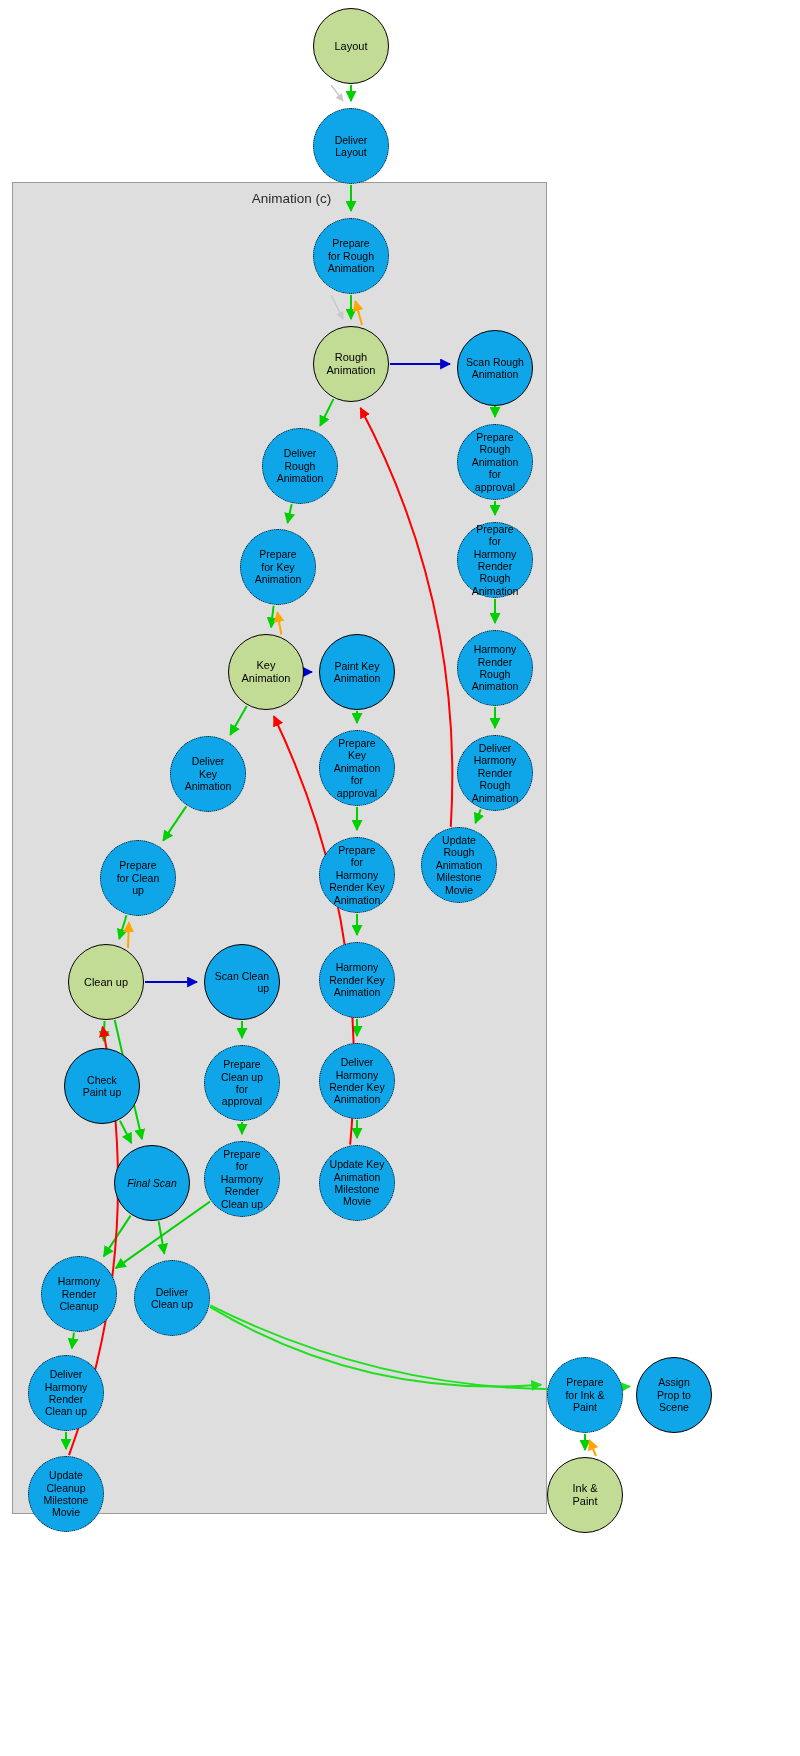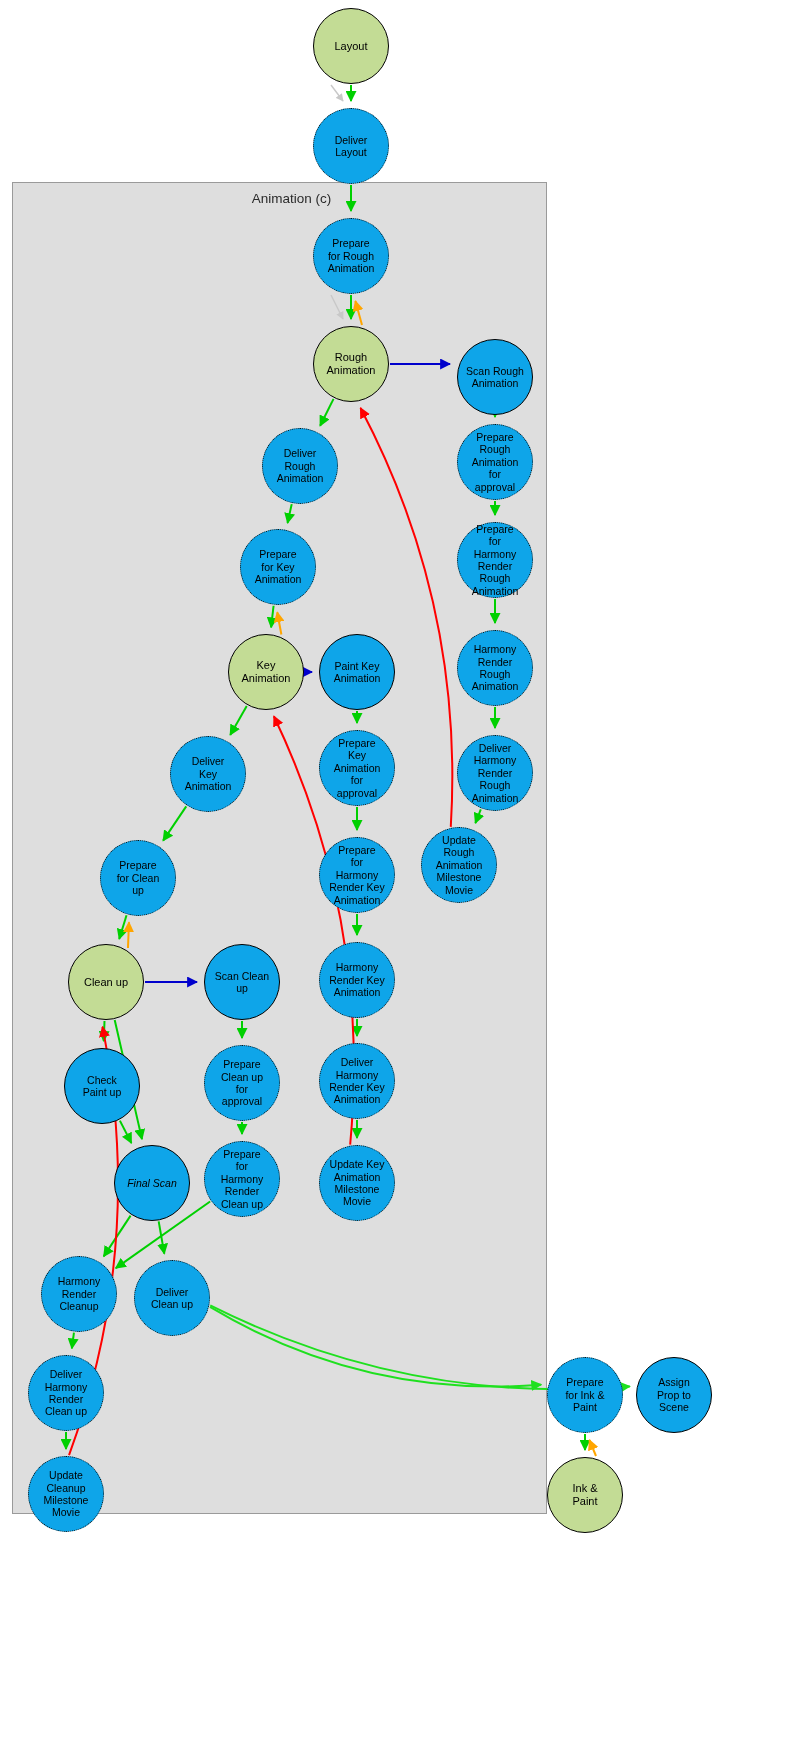--- a/index.html
+++ b/index.html
@@ -102,21 +102,21 @@
       </div>
       <div class="node n-dotted" style="left: 313px; top: 218px; width: 76px; height: 76px;">
         <span class="lbl">Prepare
 for Rough
 Animation</span>
       </div>
       <div class="node n-green hl" style="left: 313px; top: 326px; width: 76px; height: 76px;">
         <span class="lbl">Rough
 Animation</span>
       </div>
-      <div class="node n-solid" style="left: 457px; top: 339px; width: 76px; height: 76px; justify-content: center;">
+      <div class="node n-solid" style="left: 457px; top: 330px; width: 76px; height: 76px; justify-content: center;">
         <span class="lbl">Scan Rough
 Animation</span>
       </div>
       <div class="node n-dotted" style="left: 262px; top: 428px; width: 76px; height: 76px;">
         <span class="lbl">Deliver
 Rough
 Animation</span>
       </div>
       <div class="node n-dotted" style="left: 457px; top: 424px; width: 76px; height: 76px;">
         <span class="lbl">Prepare
@@ -191,21 +191,21 @@
 Movie</span>
       </div>
       <div class="node n-dotted" style="left: 319px; top: 942px; width: 76px; height: 76px;">
         <span class="lbl">Harmony
 Render Key
 Animation</span>
       </div>
       <div class="node n-green hl" style="left: 68px; top: 944px; width: 76px; height: 76px;">
         <span class="lbl">Clean up</span>
       </div>
-      <div class="node n-solid" style="left: 204px; top: 944px; width: 76px; height: 76px;">
+      <div class="node n-solid" style="left: 204px; top: 944px; width: 76px; height: 76px; text-align: right;">
         <span class="lbl">Scan Clean
 up</span>
       </div>
       <div class="node n-solid" style="left: 64px; top: 1048px; width: 76px; height: 76px;">
         <span class="lbl">Check
 Paint up</span>
       </div>
       <div class="node n-dotted" style="left: 204px; top: 1045px; width: 76px; height: 76px;">
         <span class="lbl">Prepare
 Clean up

